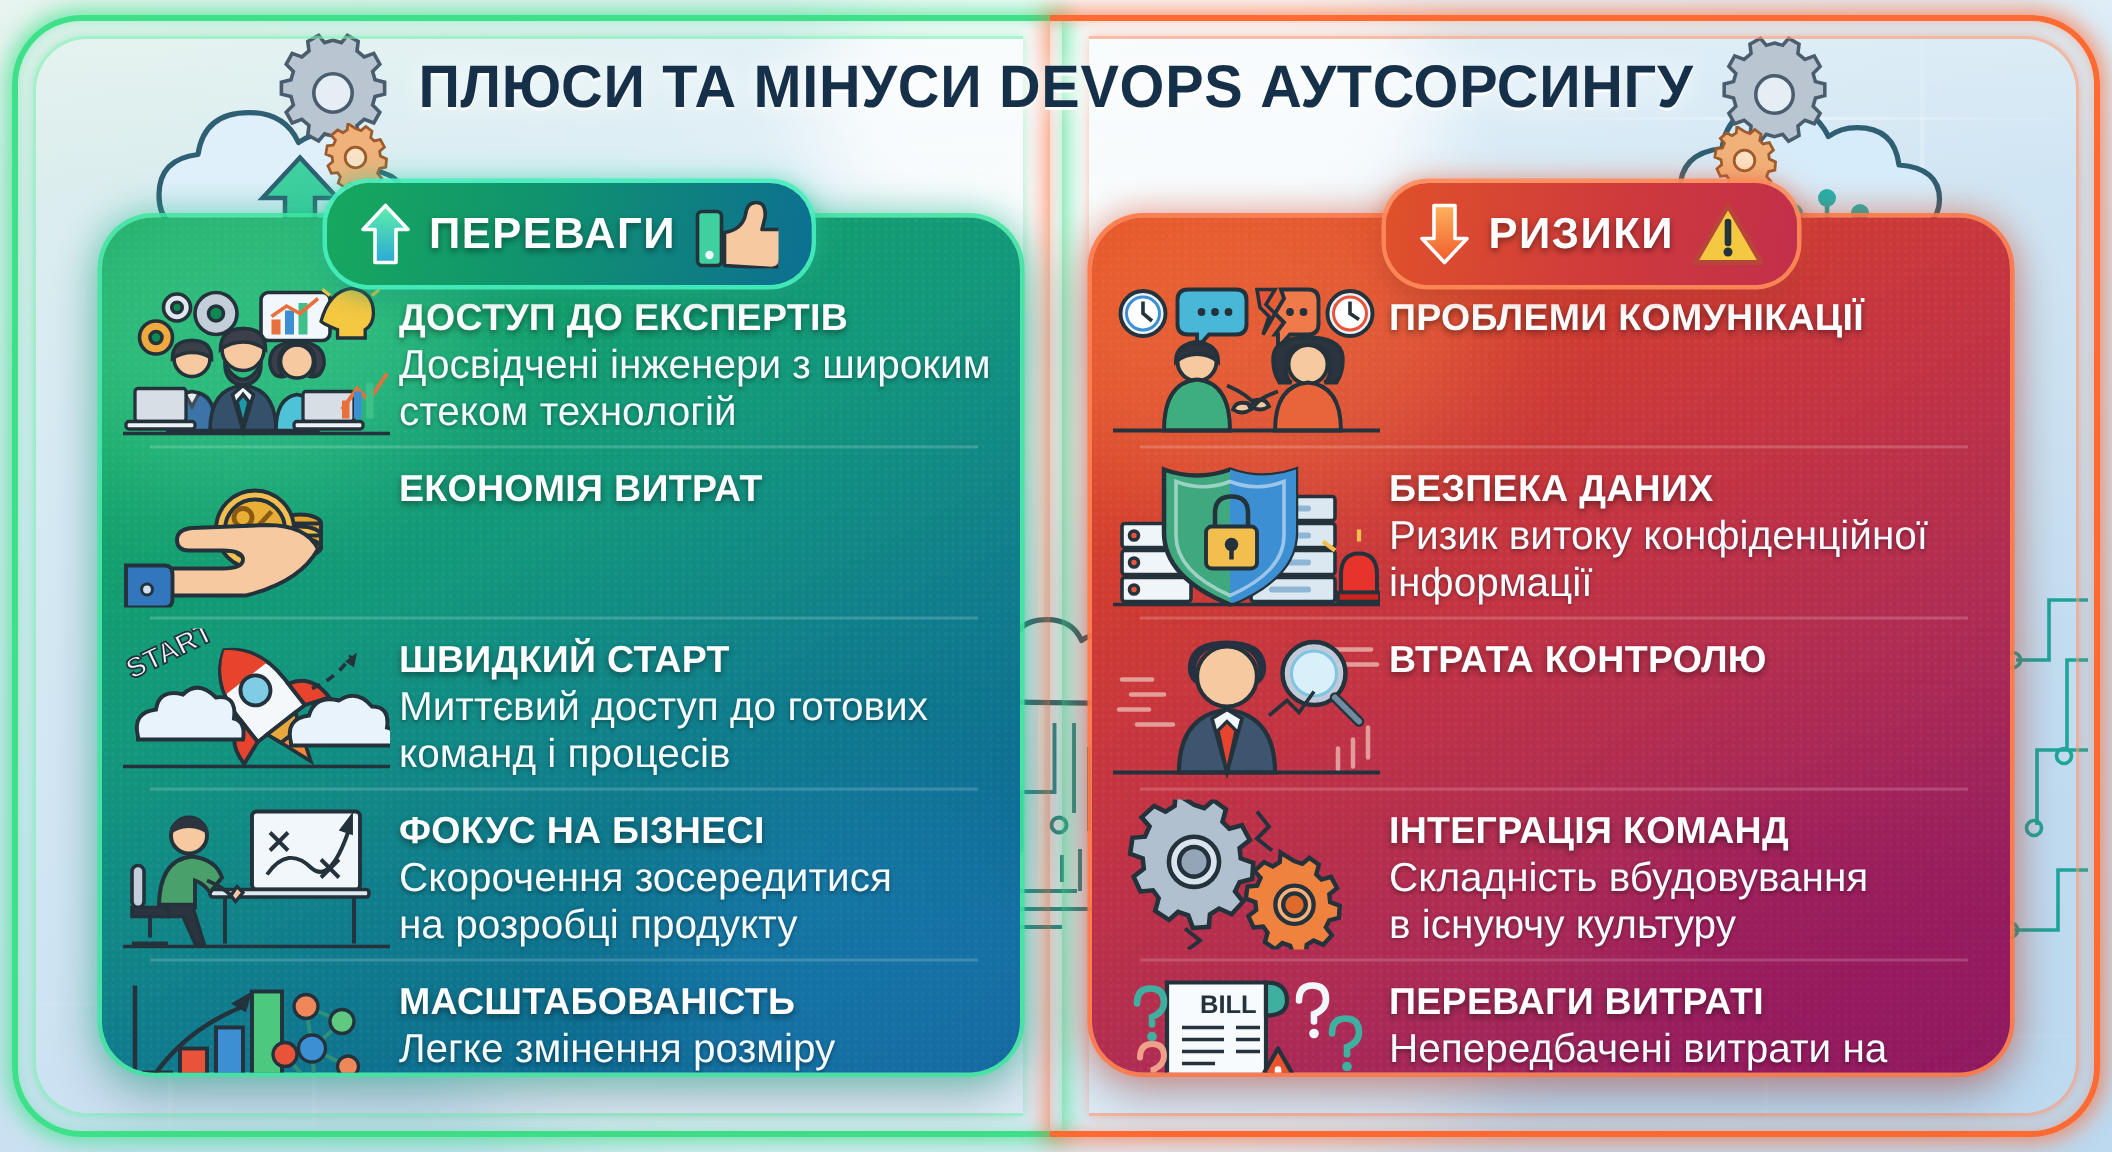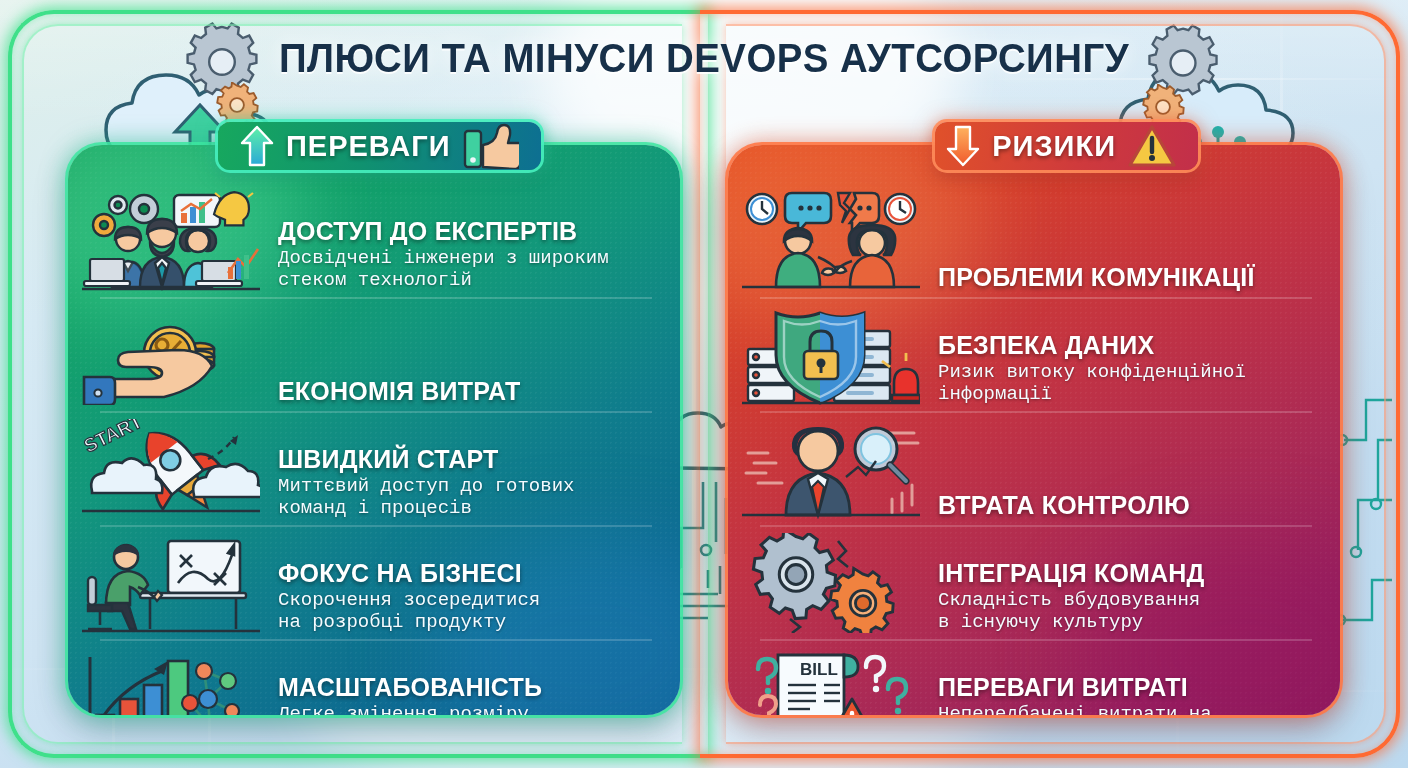--- a/index.html
+++ b/index.html
@@ -77,52 +77,51 @@
     background:linear-gradient(150deg,#e2481f 0%,#d63f2a 20%,#c23343 45%,#ab2a55 68%,#97205e 86%,#8d1b5e 100%);
     box-shadow:0 0 0 3px rgba(255,120,70,.9), 0 0 22px 4px rgba(230,80,45,.45), 0 14px 34px rgba(60,0,20,.28);
   }
   .panel-noise { position:absolute; inset:0; opacity:.25;
     background-image:radial-gradient(rgba(255,255,255,.18) 1px, transparent 1px);
     background-size:5px 5px; pointer-events:none; }
   .panel-glow { position:absolute; border-radius:50%; filter:blur(40px); pointer-events:none; }
 
   
   .pill {
-    position:absolute; top:122px; height:48px; z-index:14;
+    position:absolute; top:122px; height:68px; z-index:14;
     display:flex; align-items:center; gap:12px;
-    padding:0 22px; border-radius:12px;
+    padding:0 22px; border-radius:28px;
   }
   .pill-left {
     left:218px;
     background:linear-gradient(100deg,#17a85e 0%,#10926f 45%,#0d6f92 100%);
     box-shadow:0 0 0 3px rgba(70,240,190,.9), 0 0 18px 3px rgba(50,220,170,.55), 0 6px 16px rgba(0,50,50,.3);
   }
   .pill-right {
     right:210px;
     background:linear-gradient(100deg,#e0512a 0%,#cf3a3c 55%,#c22f4a 100%);
     box-shadow:0 0 0 3px rgba(255,140,90,.9), 0 0 18px 3px rgba(250,100,60,.5), 0 6px 16px rgba(60,0,20,.3);
-    padding-left:11px;
   }
   .pill-text {
     font-size:29px; font-weight:bold; color:#ffffff; letter-spacing:1px;
     text-shadow:0 2px 4px rgba(0,0,0,.45);
   }
 
   
   .list { position:absolute; top:46px; left:14px; right:18px; }
-  .row { display:flex; align-items:flex-end; gap:18px; margin-bottom:6px; }
+  .row { display:flex; align-items:flex-start; gap:6px; margin-bottom:6px; }
   .row-icon { flex:0 0 auto; width:178px; height:100px; position:relative; }
   .row-body { flex:1 1 auto; padding-top:8px; }
   .row-title {
     font-size:25px; font-weight:bold; color:#ffffff; line-height:1.08;
     letter-spacing:.2px; text-shadow:0 2px 4px rgba(0,0,0,.45);
   }
   .row-desc {
-    font-size:19px; color:#f4fbff; line-height:1.16; margin-top:2px;
-    text-shadow:0 1px 3px rgba(0,0,0,.42); white-space:pre-line;font-family:Liberation Mono, monospace;
+    font-size:27px; color:#f4fbff; line-height:1.16; margin-top:2px;
+    text-shadow:0 1px 3px rgba(0,0,0,.42); white-space:pre-line;
   }
   .row-sep { height:2px; background:rgba(255,255,255,.18); margin:0 10px 6px 18px; }
 </style>
 </head>
 <body>
 
 <div class="bg-layer">
   <div class="bg-band" style="left:0;top:0;width:1408px;height:120px;opacity:.5"></div>
   <div class="bg-soft" style="left:540px;top:-60px;width:420px;height:260px;background:rgba(255,255,255,.75)"></div>
   <div class="bg-soft" style="left:300px;top:560px;width:700px;height:260px;background:rgba(255,255,255,.45)"></div>

